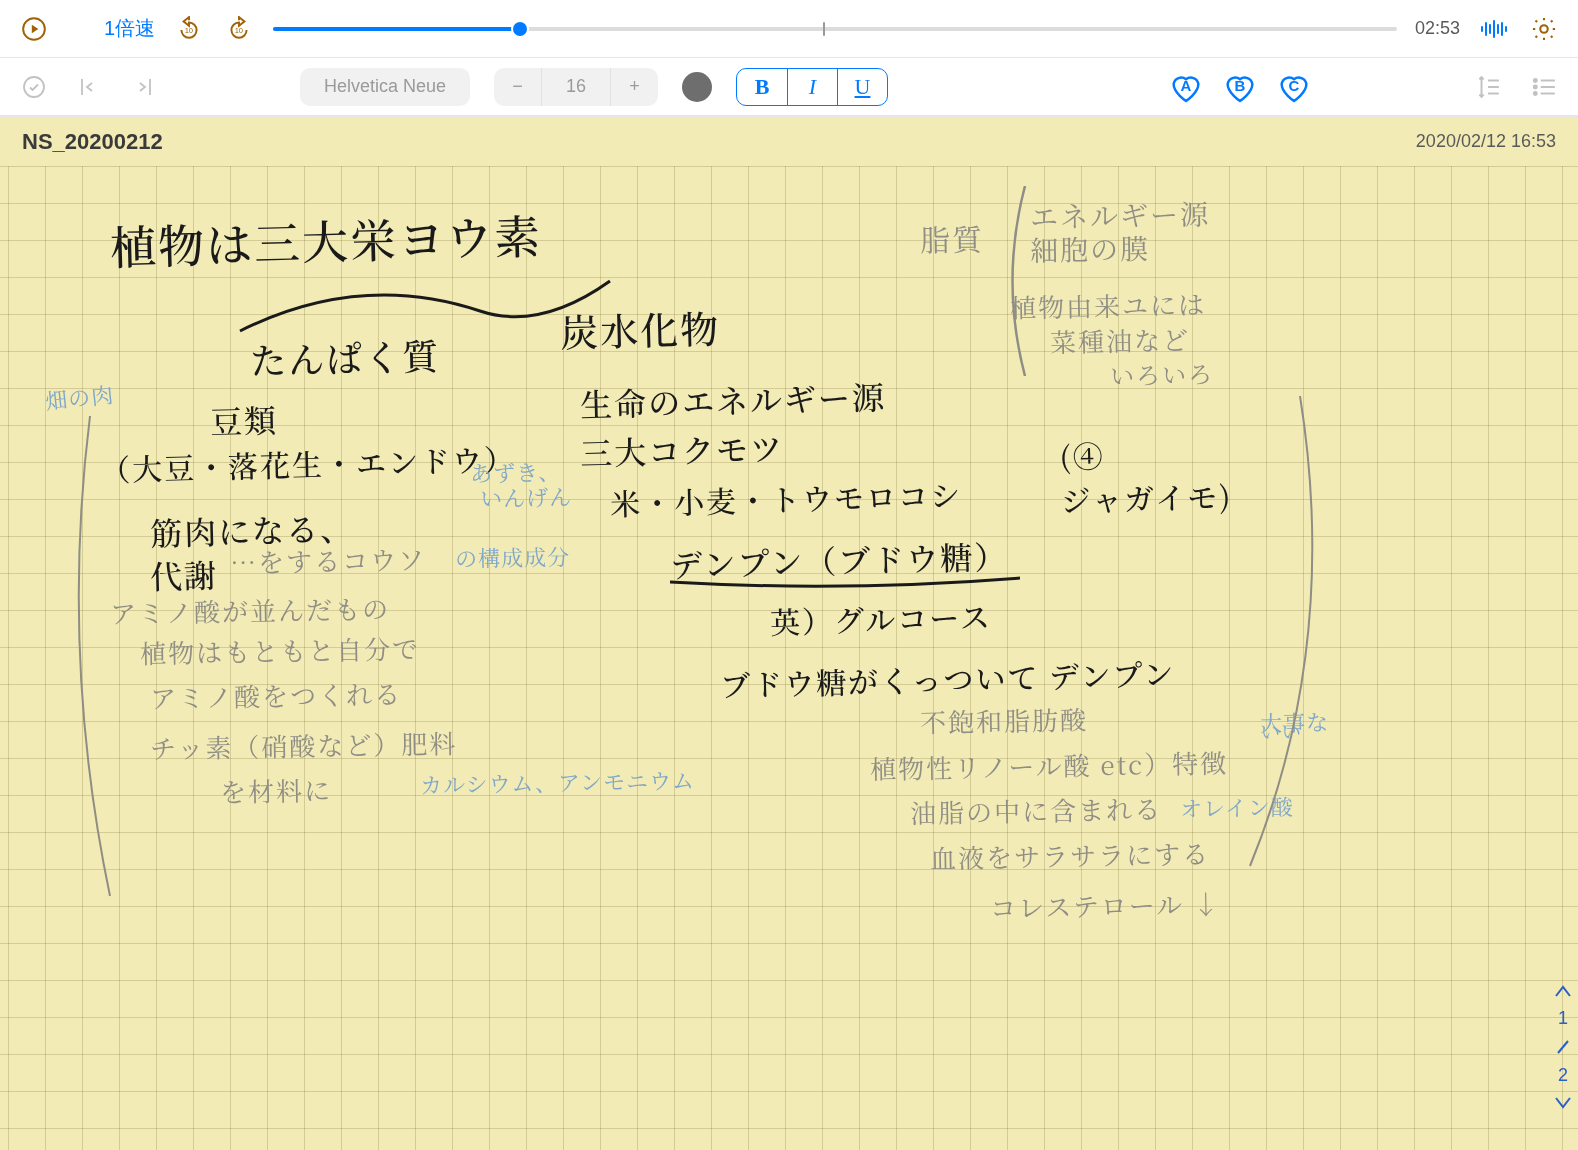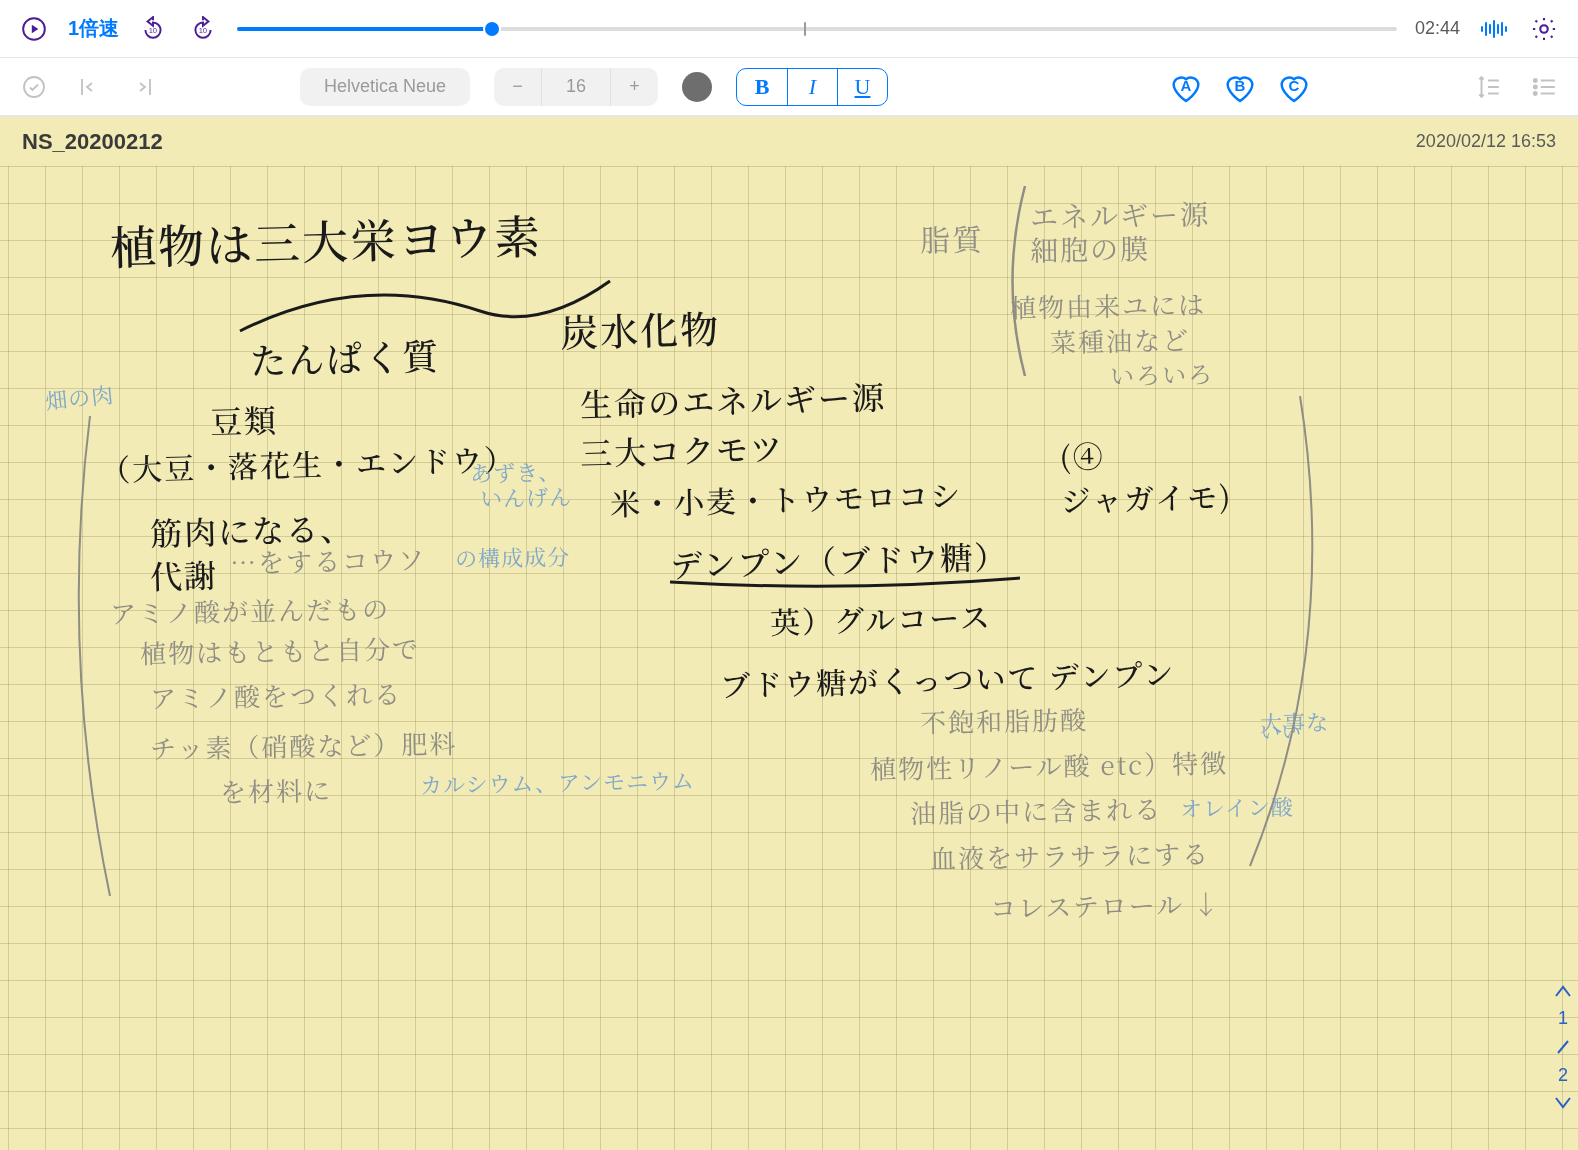--- a/index.html
+++ b/index.html
@@ -10,25 +10,25 @@
     height: 58px;
     display: flex;
     align-items: center;
     padding: 0 18px;
     gap: 18px;
     border-bottom: 1px solid #e6e6e6;
   }
   .icon-btn {
     width: 32px; height: 32px;
     display: inline-flex; align-items: center; justify-content: center;
-    color: #4c1d95; cursor: pointer;
+    color: #a16207; cursor: pointer;
     border-radius: 6px;
   }
   .speed-label {
-    color: #007aff; font-size: 20px; font-weight: 700; cursor: pointer;
+    color: #007aff; font-size: 20px; font-weight: 400; cursor: pointer; margin-left: 36px;
   }
   .progress-wrap {
     flex: 1; position: relative; height: 32px; display: flex; align-items: center;
   }
   .progress-track {
     position: absolute; left: 0; right: 0; top: 50%; transform: translateY(-50%);
     height: 4px; background: #dcdcdc; border-radius: 3px;
   }
   .progress-fill {
     position: absolute; left: 0; top: 50%; transform: translateY(-50%);
@@ -183,21 +183,21 @@
       </svg>
   </span>
 
   <div class="progress-wrap">
     <div class="progress-track"></div>
     <div class="progress-fill"></div>
     <div class="progress-marker" style="left:49%;"></div>
     <div class="progress-thumb"></div>
   </div>
 
-  <span class="time-label">02:44</span>
+  <span class="time-label">02:53</span>
 
   <span class="icon-btn wave-icon">
     <svg width="28" height="24" viewBox="0 0 28 24" stroke="currentColor" stroke-width="2" stroke-linecap="round">
       <line x1="2" y1="10" x2="2" y2="14"></line>
         <line x1="6" y1="6" x2="6" y2="18"></line>
       <line x1="10" y1="8" x2="10" y2="16"></line>
         <line x1="14" y1="4" x2="14" y2="20"></line>
       <line x1="18" y1="8" x2="18" y2="16"></line>
         <line x1="22" y1="6" x2="22" y2="18"></line>
       <line x1="26" y1="10" x2="26" y2="14"></line>

